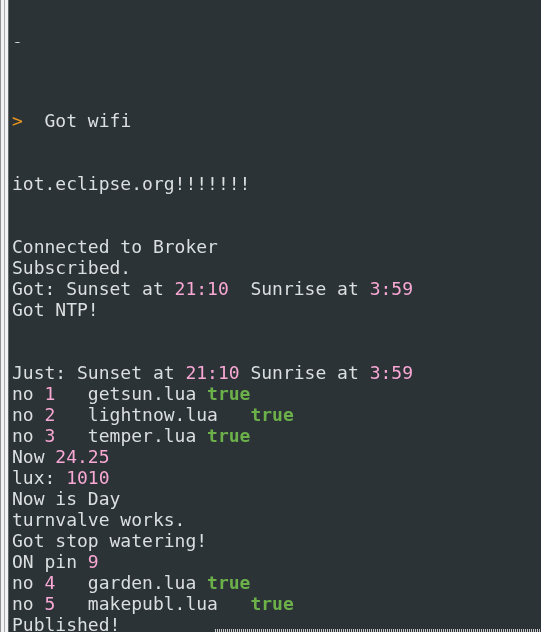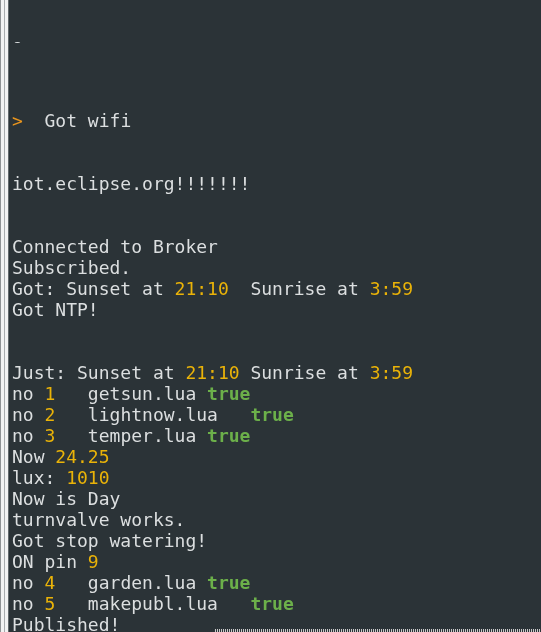--- a/index.html
+++ b/index.html
@@ -76,21 +76,21 @@
   }
 
   .line {
     height: 21px;
     white-space: pre;
     padding-left: 3px;
   }
   .line.blank { color: transparent; }
 
   .tok-def   { color: #dcdfe0; }
-  .tok-num   { color: #eab308; }
+  .tok-num   { color: #f9a8d4; }
   .tok-bool  { color: #6cb04a; font-weight: bold; }
   .tok-prompt{ color: #e8951e; }
 
   
   .clipped-row {
     height: 5px;
     overflow: hidden;
     position: relative;
     padding-left: 3px;
   }

